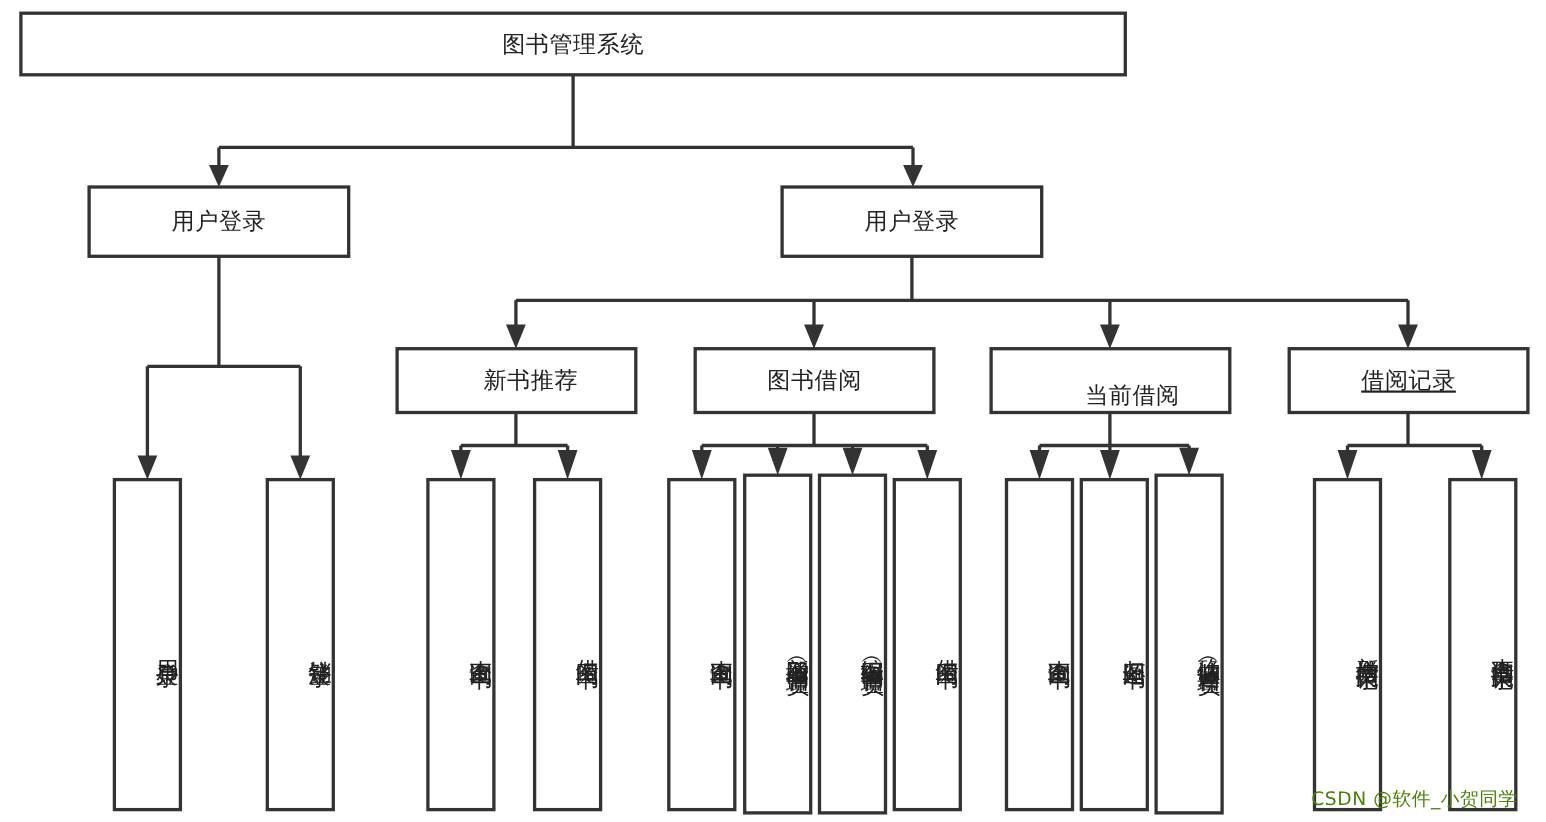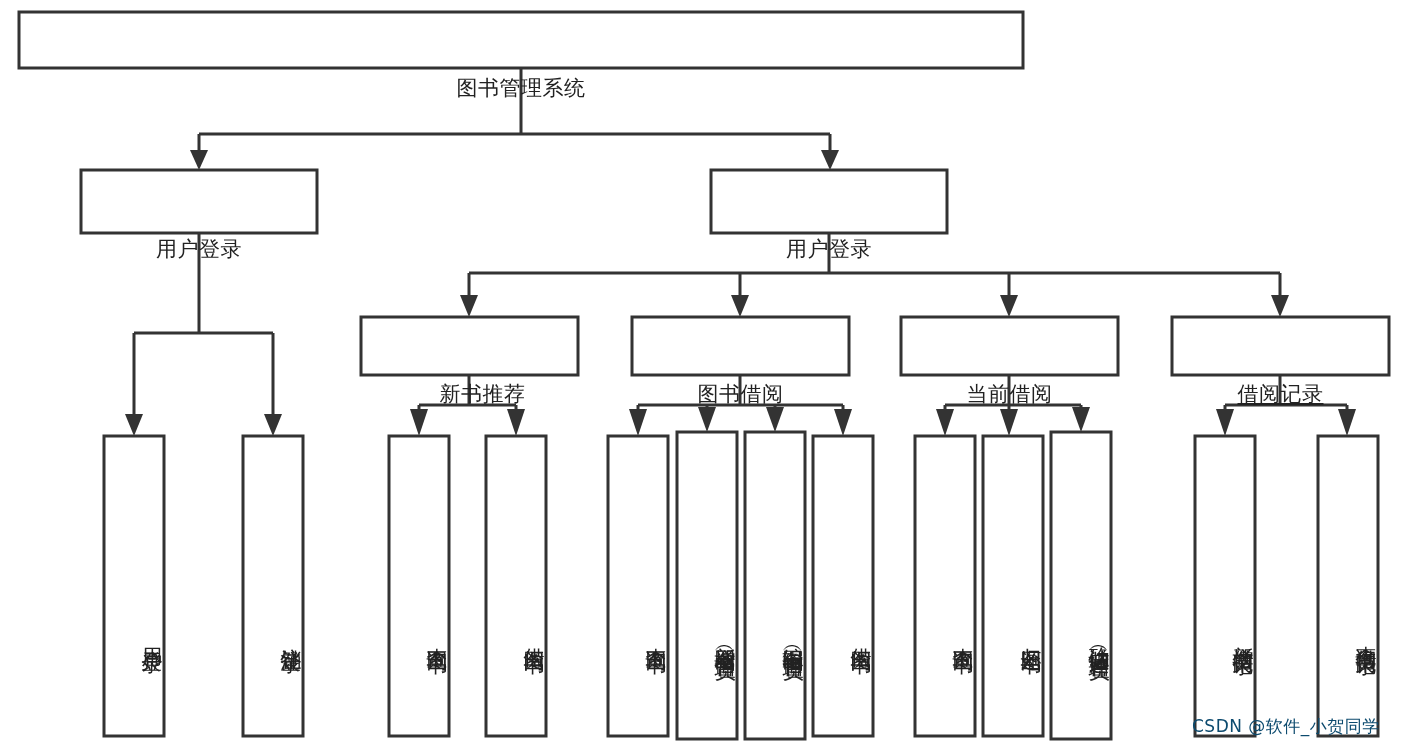--- a/index.html
+++ b/index.html
@@ -47,40 +47,39 @@
     display: flex;
     align-items: center;
     justify-content: center;
     color: #222222;
     font-family: "DejaVu Sans", "Liberation Sans", sans-serif;
     font-size: 21px;
     line-height: 1.18;
     letter-spacing: 0.5px;
     white-space: nowrap;
     pointer-events: none;
-    margin-top: 48px;
   }
   .node-label.horizontal {
     writing-mode: horizontal-tb;
   }
   .node-label.vertical {
     writing-mode: vertical-rl;
     text-orientation: upright;
     align-items: flex-start;
     justify-content: center;
     padding-top: 6px;
     box-sizing: border-box;
     letter-spacing: 2px;
   }
   .node-label.vertical.tall {
     align-items: flex-start;
   }
   .watermark {
     position: absolute;
-    color: #0c4a6e;
+    color: #4d7c0f;
     font-size: 17px;
     font-family: "DejaVu Sans", "Liberation Sans", sans-serif;
     white-space: nowrap;
     letter-spacing: 0.5px;
   }
 </style>
 </head>
 <body>
 
 <div id="diagram-root">
@@ -149,21 +148,21 @@
     <polygon class="arrow-head" points="1338,409 1356,409 1347,436"></polygon>
   </svg>
 
   <div class="node-label horizontal" style="left:19px; top:12px; width:1004px; height:56px;">图书管理系统</div>
 
   <div class="node-label horizontal" style="left:81px; top:170px; width:236px; height:63px;">用户登录</div>
   <div class="node-label horizontal" style="left:711px; top:170px; width:236px; height:63px;">用户登录</div>
 
   <div class="node-label horizontal" style="left:374px; top:317px; width:217px; height:58px;">新书推荐</div>
   <div class="node-label horizontal" style="left:632px; top:317px; width:217px; height:58px;">图书借阅</div>
-  <div class="node-label horizontal" style="left:901px; top:317px; width:217px; height:58px;">当前借阅</div>
+  <div class="node-label horizontal" style="left:901px; top:330px; width:217px; height:58px;padding-left:20px;">当前借阅</div>
   <div class="node-label horizontal" style="left:1172px; top:317px; width:217px; height:58px;text-decoration:underline;">借阅记录</div>
 
   <div class="node-label vertical" style="left:104px; top:504px; width:60px; height:160px;">用户登录</div>
   <div class="node-label vertical" style="left:243px; top:504px; width:60px; height:160px;">注销登录</div>
 
   <div class="node-label vertical" style="left:389px; top:504px; width:60px; height:160px;">查询图书</div>
   <div class="node-label vertical" style="left:486px; top:504px; width:60px; height:160px;">借阅图书</div>
 
   <div class="node-label vertical" style="left:608px; top:504px; width:60px; height:160px;">查询图书</div>
   <div class="node-label vertical tall" style="left:677px; top:440px; width:60px; height:296px;">新增图书（管理员）</div>

